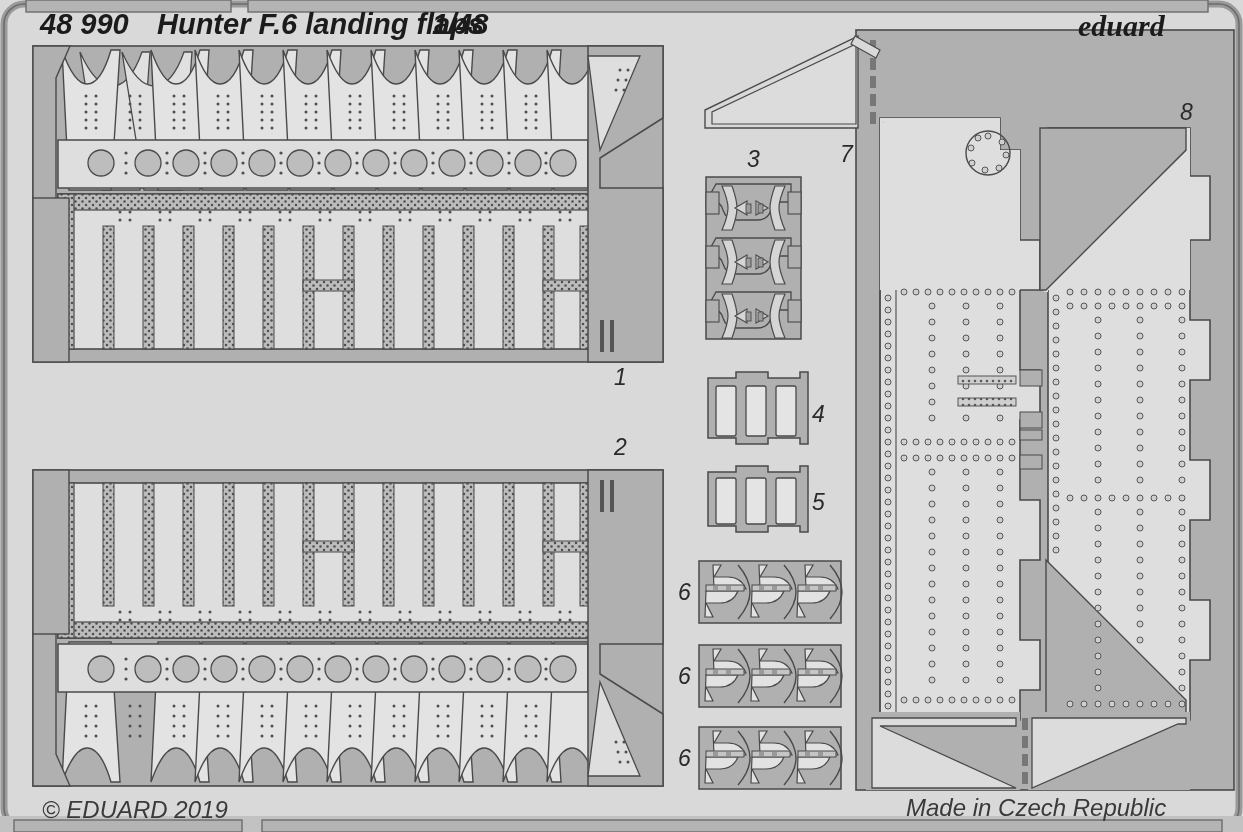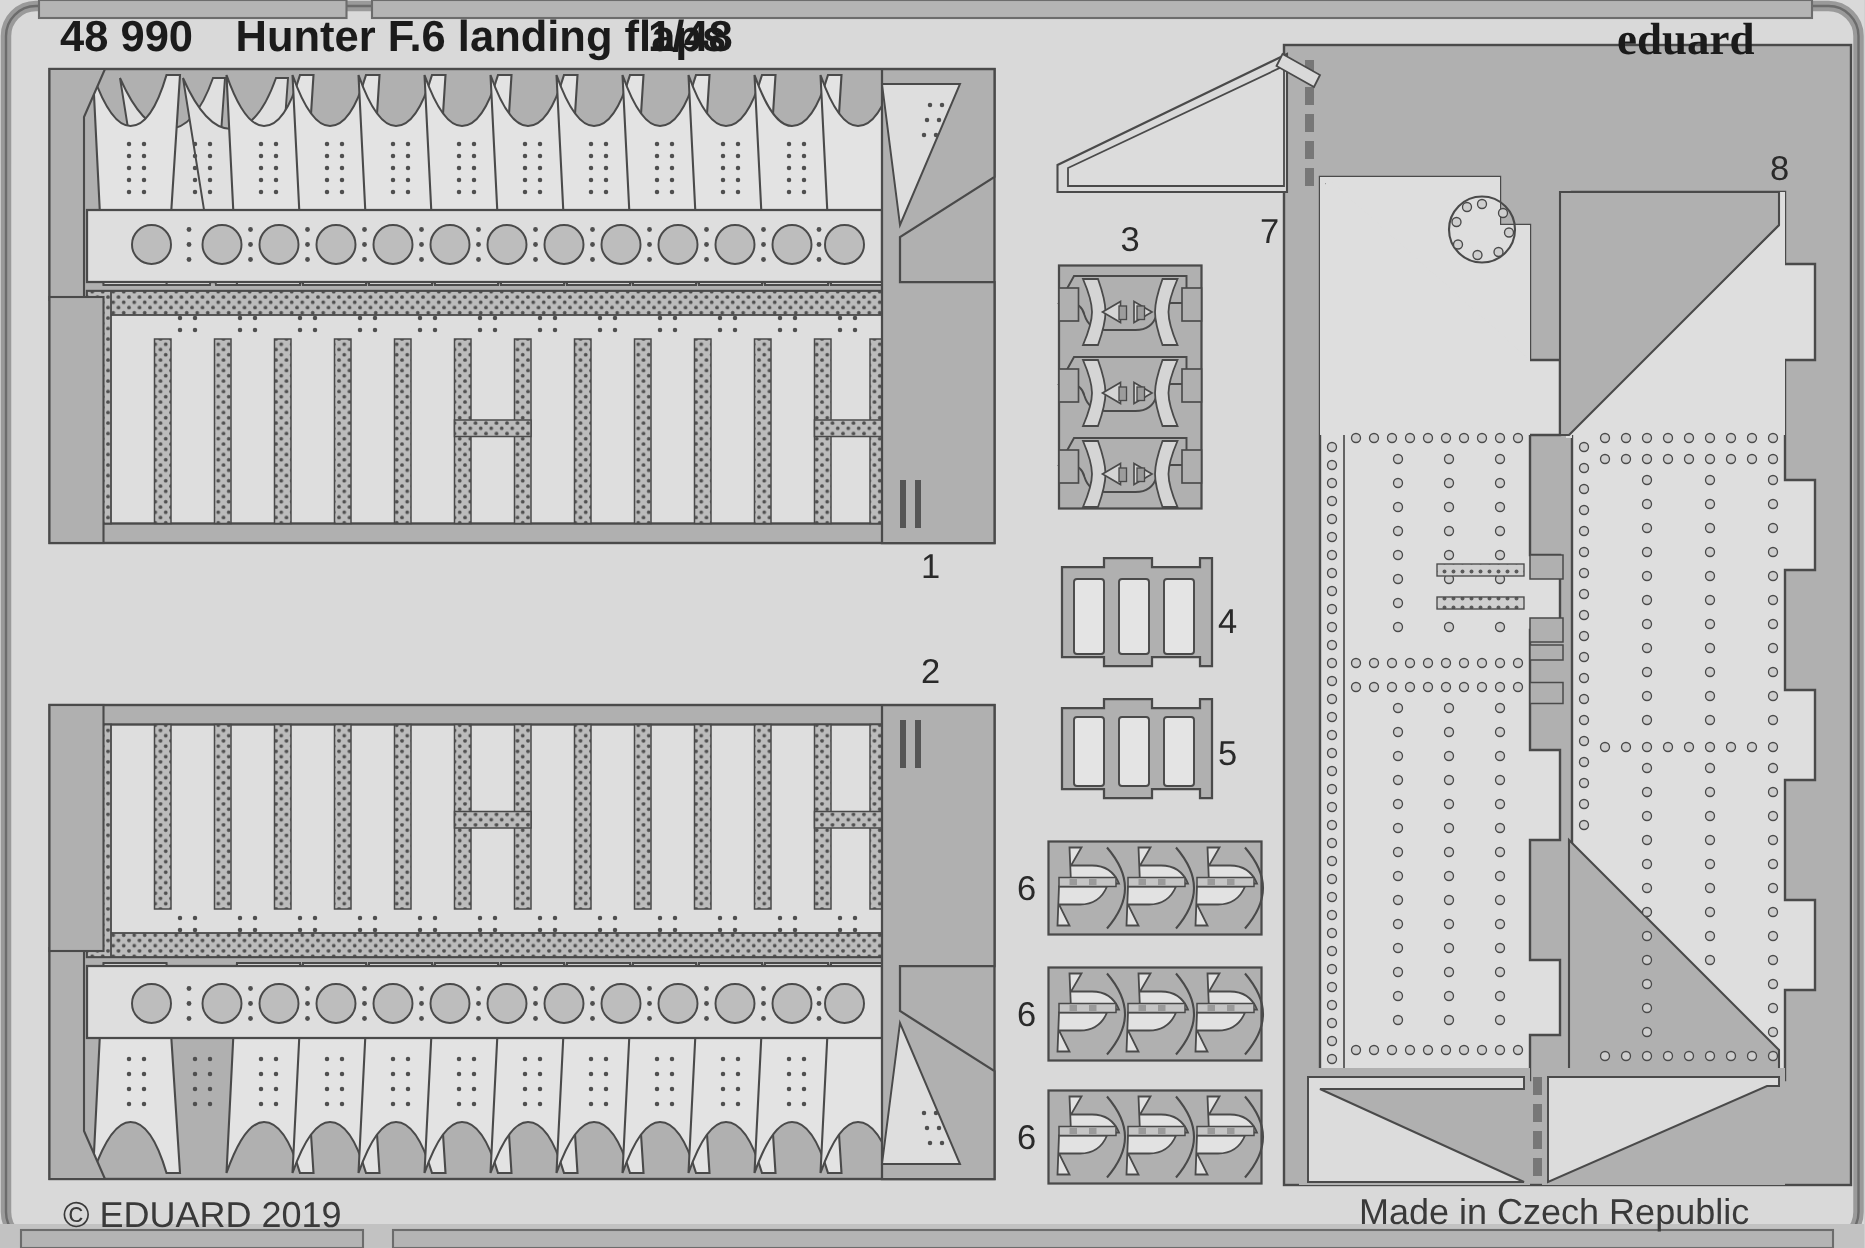--- a/index.html
+++ b/index.html
@@ -1,19 +1,20 @@
 <!DOCTYPE html>
 <html><head>
 <meta charset="utf-8">
 <style>
   html,body{margin:0;padding:0;background:#c9c9c9;}
   body{font-family:"Liberation Sans",sans-serif;}
   #sheet{
     position:relative;width:1243px;height:832px;overflow:hidden;
     background:#d9d9d9;
+    font-style:italic;
   }
   #sheet svg{position:absolute;left:0;top:0;}
   .t-title{font-family:"Liberation Sans",sans-serif;font-weight:bold;font-size:29px;fill:#1b1b1b;}
   .t-logo{font-family:"Liberation Serif",serif;font-weight:bold;font-size:30px;fill:#1b1b1b;}
   .t-foot{font-family:"Liberation Sans",sans-serif;font-size:24px;fill:#3a3a3a;}
   .t-num{font-family:"Liberation Sans",sans-serif;font-size:23px;fill:#2a2a2a;}
 </style>
 </head>
 <body>
 

